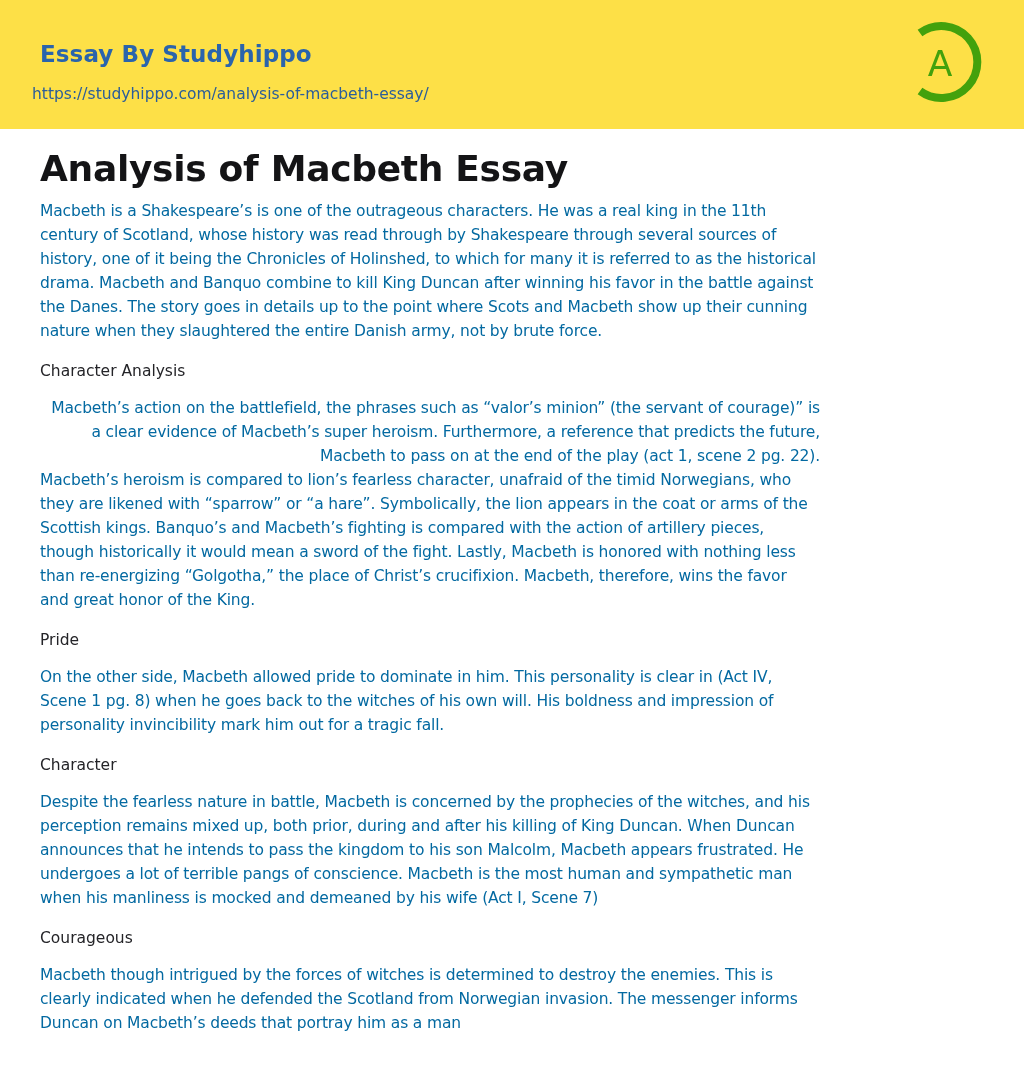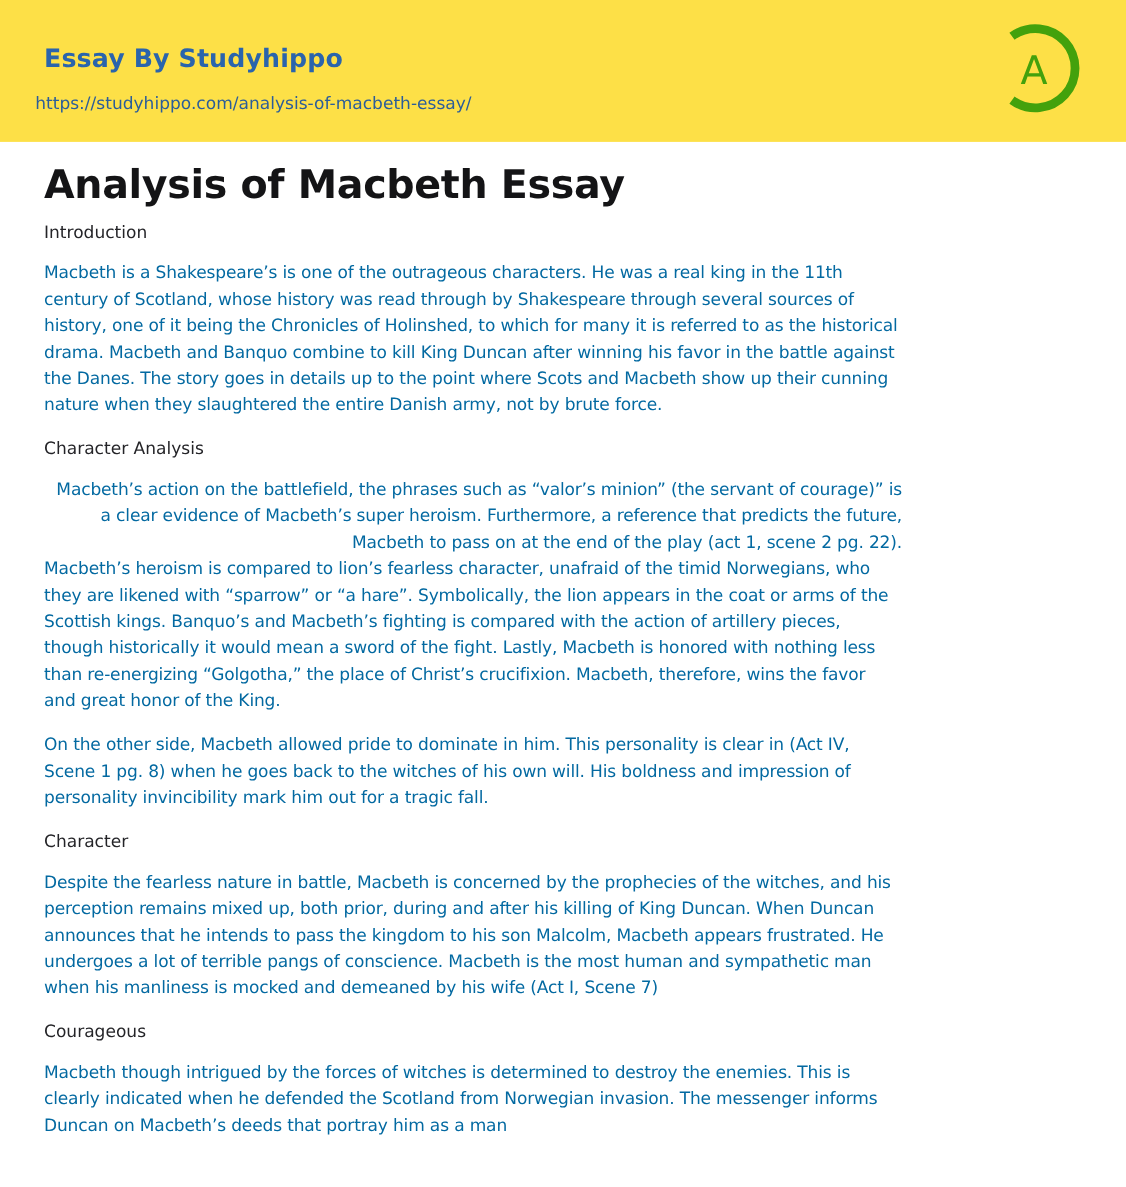--- a/index.html
+++ b/index.html
@@ -77,31 +77,31 @@
   <svg class="logo" viewBox="0 0 76 88" xmlns="http://www.w3.org/2000/svg">
     <path d="M 8 15 A 36 36 0 1 1 8 73" fill="none" stroke="#43a10c" stroke-width="8" stroke-linecap="butt"></path>
     <text x="28" y="58" text-anchor="middle" font-family="DejaVu Sans, sans-serif" font-size="36" fill="#43a10c">A</text>
   </svg>
 </div>
 
 <div class="content">
   <h1 class="page-title">Analysis of Macbeth Essay</h1>
 
   <div>
-    <div class="section-heading">Introduction</div>
     <p class="paragraph">Macbeth is a Shakespeare’s is one of the outrageous characters. He was a real king in the 11th century of Scotland, whose history was read through by Shakespeare through several sources of history, one of it being the Chronicles of Holinshed, to which for many it is referred to as the historical drama. Macbeth and Banquo combine to kill King Duncan after winning his favor in the battle against the Danes. The story goes in details up to the point where Scots and Macbeth show up their cunning nature when they slaughtered the entire Danish army, not by brute force.</p>
   </div>
 
   <div>
     <div class="section-heading">Character Analysis</div>
     <p class="paragraph tight">Macbeth’s action on the battlefield, the phrases such as “valor’s minion” (the servant of courage)” is a clear evidence of Macbeth’s super heroism. Furthermore, a reference that predicts the future, Macbeth to pass on at the end of the play (act 1, scene 2 pg. 22).</p>
     <p class="paragraph">Macbeth’s heroism is compared to lion’s fearless character, unafraid of the timid Norwegians, who they are likened with “sparrow” or “a hare”. Symbolically, the lion appears in the coat or arms of the Scottish kings. Banquo’s and Macbeth’s fighting is compared with the action of artillery pieces, though historically it would mean a sword of the fight. Lastly, Macbeth is honored with nothing less than re-energizing “Golgotha,” the place of Christ’s crucifixion. Macbeth, therefore, wins the favor and great honor of the King.</p>
   </div>
 
   <div>
+    <div class="section-heading">Pride</div>
     <p class="paragraph">On the other side, Macbeth allowed pride to dominate in him. This personality is clear in (Act IV, Scene 1 pg. 8) when he goes back to the witches of his own will. His boldness and impression of personality invincibility mark him out for a tragic fall.</p>
   </div>
 
   <div>
     <div class="section-heading">Character</div>
     <p class="paragraph">Despite the fearless nature in battle, Macbeth is concerned by the prophecies of the witches, and his perception remains mixed up, both prior, during and after his killing of King Duncan. When Duncan announces that he intends to pass the kingdom to his son Malcolm, Macbeth appears frustrated. He undergoes a lot of terrible pangs of conscience. Macbeth is the most human and sympathetic man when his manliness is mocked and demeaned by his wife (Act I, Scene 7)</p>
   </div>
 
   <div>
     <div class="section-heading">Courageous</div>

